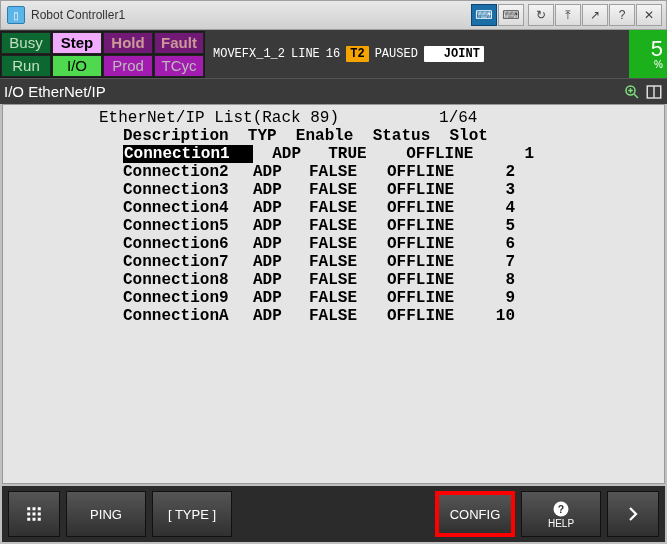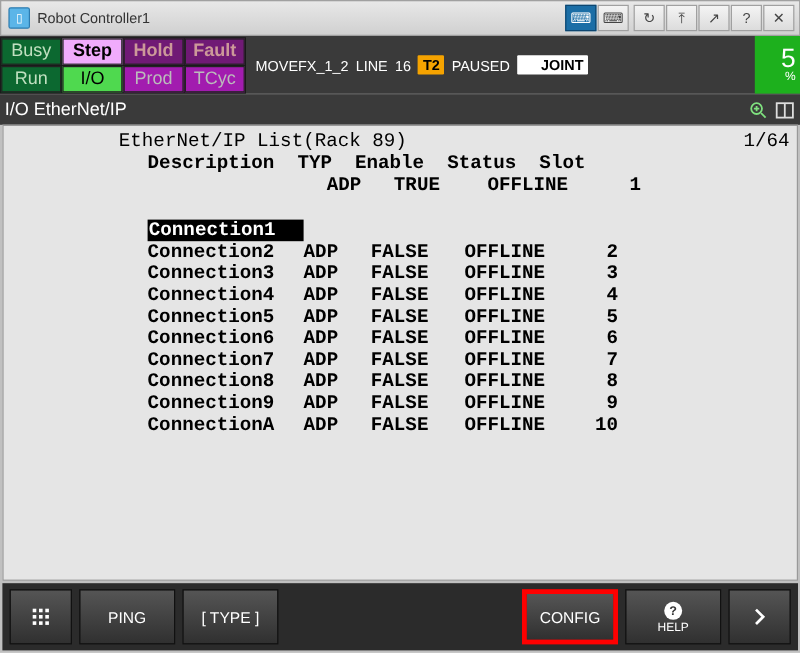--- a/index.html
+++ b/index.html
@@ -60,22 +60,22 @@
     border: 1px solid #222;
   }
   .cell.green-dark { background: #0c6830; color: #c0e0c0; }
   .cell.green-light { background: #4fd94f; color: #000; }
   .cell.yellow { background: #f0abfc; color: #000; font-weight: bold; }
   .cell.maroon { background: #701a75; color: #c99; font-weight: bold; }
   .cell.gray { background: #a21caf; color: #bbb; }
   .msg {
     flex: 1;
     padding: 0 8px;
-    display: flex; align-items: flex-end; gap: 6px;
-    font-family: Liberation Sans, sans-serif;
+    display: flex; align-items: center; gap: 6px;
+    font-family: Liberation Mono, monospace;
   }
   .pill { padding: 1px 4px; border-radius: 1px; font-weight: bold; }
   .pill.orange { background: #f5a300; color: #000; }
   .pill.white { background: #fff; color: #000; padding-left: 20px; }
   .speed {
     width: 38px; height: 48px;
     background: #1db01d;
     color: #fff;
     display: flex; flex-direction: column; align-items: flex-end; justify-content: center;
     font-family: Arial, sans-serif;
@@ -101,29 +101,29 @@
     background: #e5e5e5;
     height: 380px;
     border: 1px solid #999;
     margin: 0 2px;
     padding: 4px 6px;
     font-family: "Courier New", monospace;
     font-size: 16px;
     color: #000;
     overflow: hidden;
   }
-  .hdr-line { margin-left: 90px; display: flex; justify-content: space-between; }
+  .hdr-line { margin-left: 90px; display: flex; }
   .cols { margin-left: 114px; font-weight: bold; white-space: pre; }
   .row { margin-left: 114px; white-space: pre; display: flex; }
   .row .desc { display: inline-block; width: 130px; }
   .row .typ { display: inline-block; width: 56px; }
   .row .en { display: inline-block; width: 78px; }
   .row .stat { display: inline-block; width: 90px; }
   .row .slot { display: inline-block; width: 38px; text-align: right; }
-  .selected { background: #000; color: #fff; font-weight: bold; padding: 0 1px; margin-top: 38px; }
+  .selected { background: #000; color: #fff; font-weight: bold; padding: 0 1px; }
   .bottombar {
     position: absolute;
     left: 2px; right: 2px;
     bottom: 2px;
     height: 56px;
     background: #2b2b2b;
     display: flex;
     align-items: center;
     gap: 6px;
     padding: 4px 6px;

